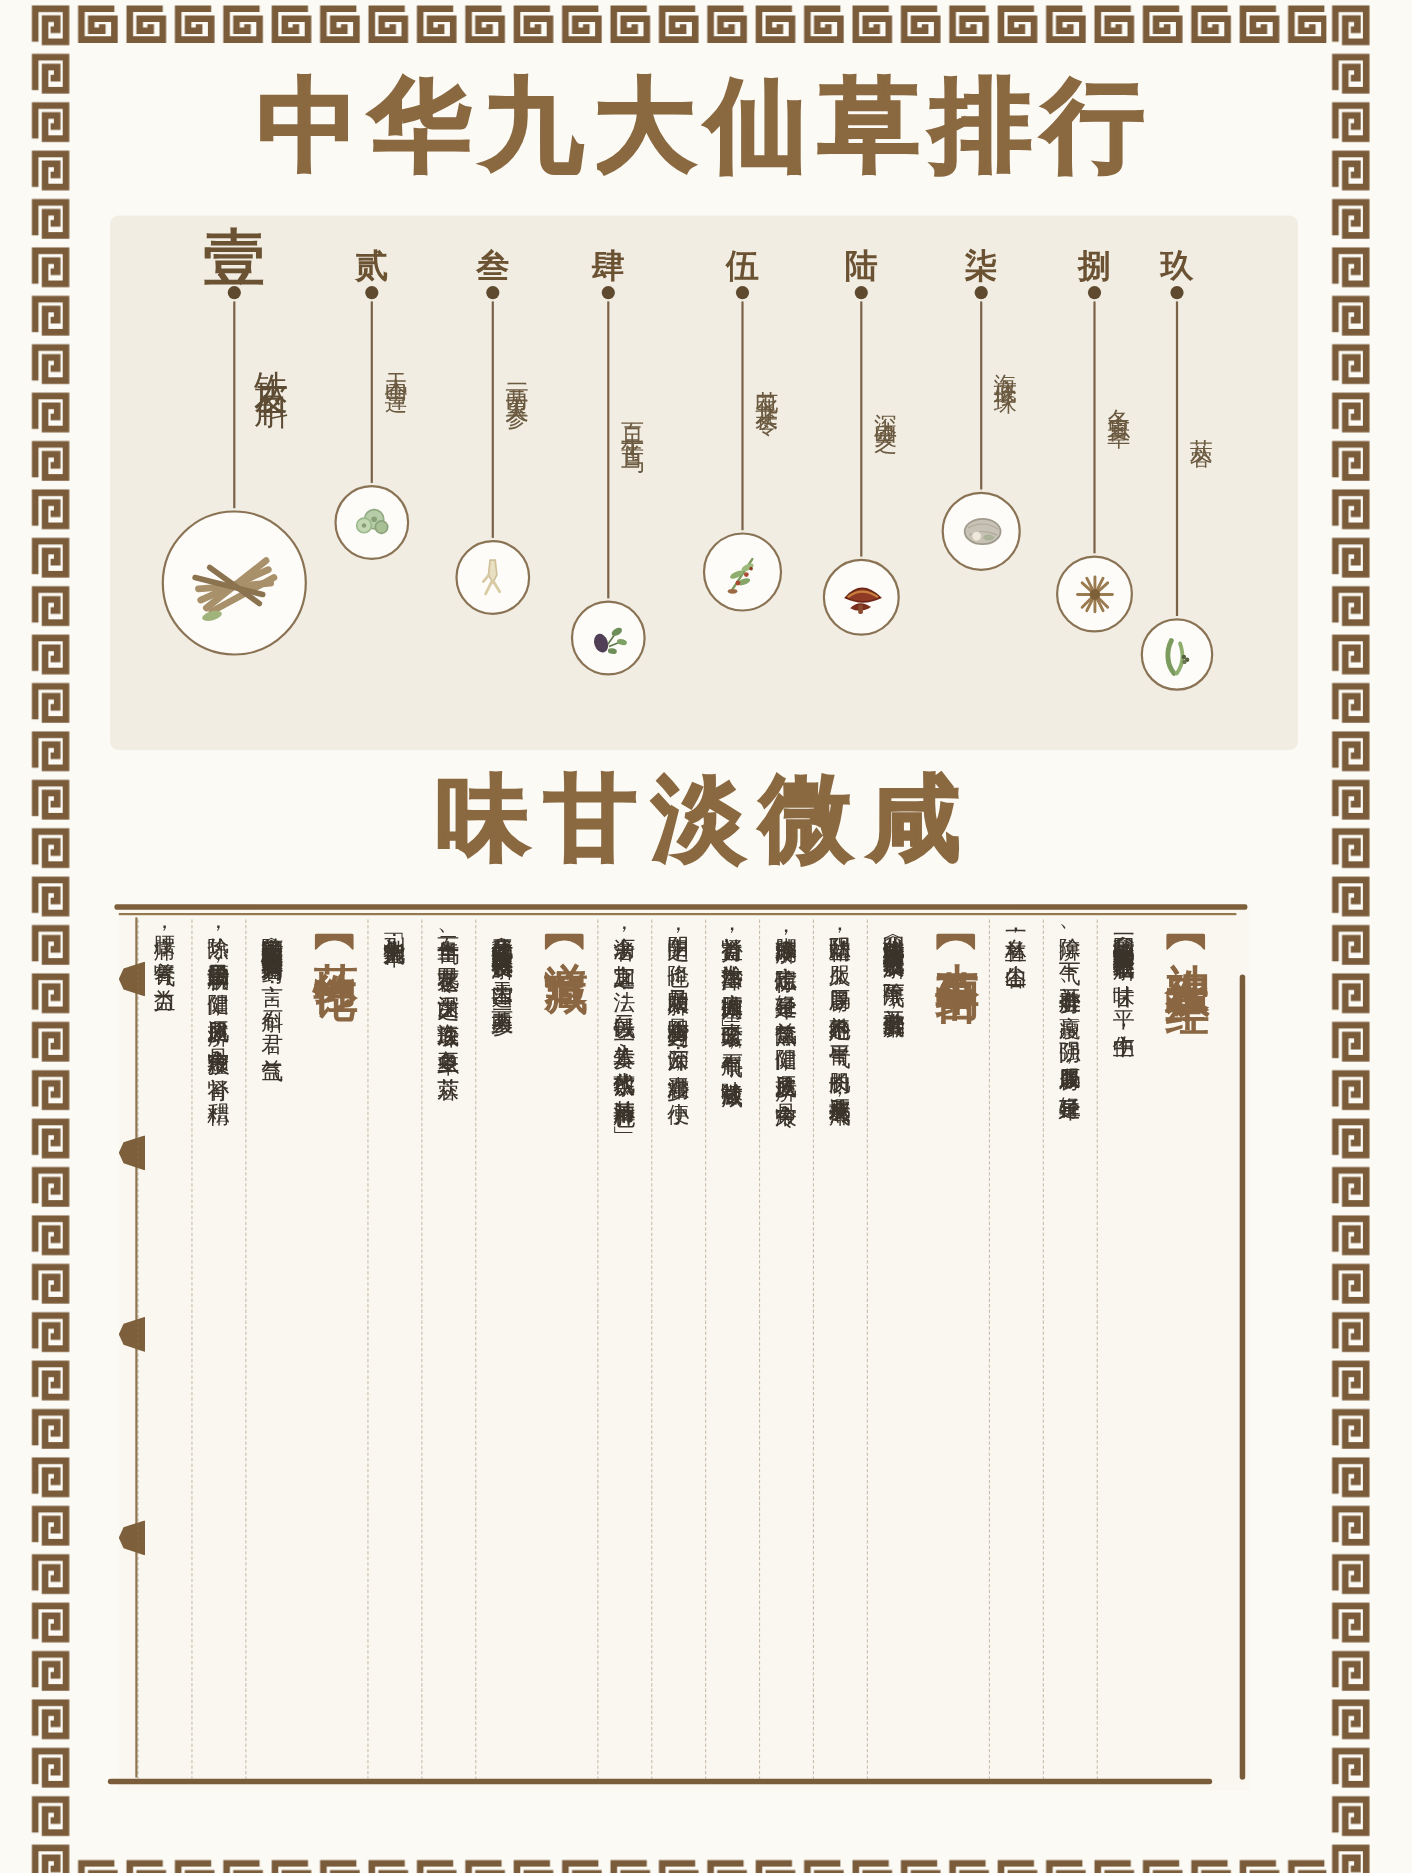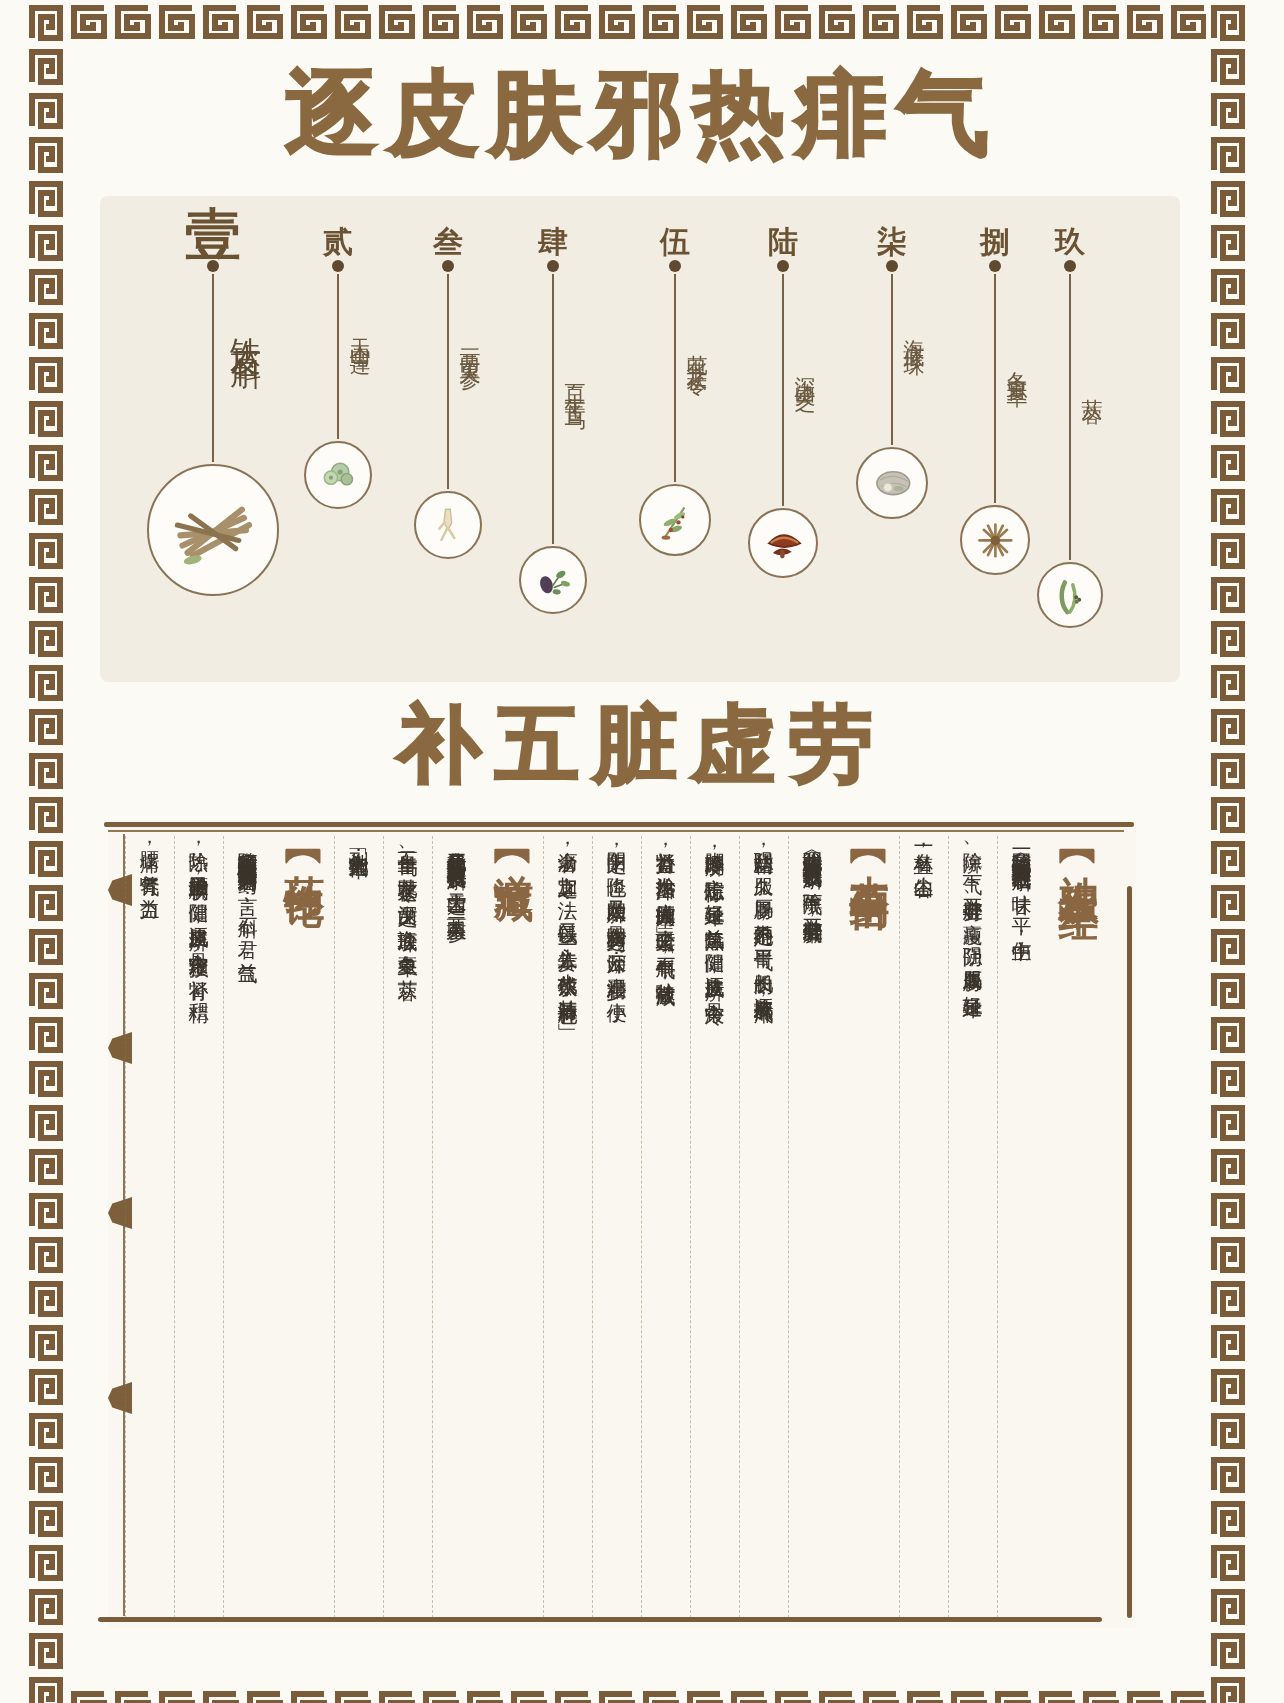--- a/index.html
+++ b/index.html
@@ -113,21 +113,21 @@
 </svg>
 <svg class="border-strip" style="left:66px;top:1686px;" width="1140" height="17">
   <defs>
       <pattern id="mp-b" width="44" height="40" patternUnits="userSpaceOnUse">
     <path d="M38 8 H8 V36 H38 V17 H17 V28 H27 V22" fill="none" stroke="#7b5c3a" stroke-width="6"></path>
   </pattern>
     </defs>
   <rect width="1140" height="17" fill="url(#mp-b)"></rect>
 </svg>
 
-<div class="big-title" id="main-title">逐皮肤邪热痱气</div>
+<div class="big-title" id="main-title">中华九大仙草排行</div>
 
 <div class="panel">
 
   <div class="rk-item" style="left:113px;">
     <div class="rk-num n-big">壹</div>
     <div class="rk-dot"></div>
     <div class="rk-line" style="height:188px;"></div>
     <div class="rk-label l-big" style="top:117px;">铁皮石斛</div>
     <div class="rk-circle" style="top:268px;width:132px;height:132px;">
       <svg viewBox="0 0 100 100">
@@ -284,21 +284,21 @@
         <path d="M40 25 C30 45 32 70 45 85" fill="none" stroke="#7c9b5e" stroke-width="9" stroke-linecap="round"></path>
         <path d="M56 30 C63 50 61 70 50 85" fill="none" stroke="#8fae6e" stroke-width="7" stroke-linecap="round"></path>
         <circle cx="63" cy="55" r="4" fill="#55603f"></circle>
           <circle cx="69" cy="60" r="4" fill="#55603f"></circle>
         <circle cx="64" cy="64" r="4" fill="#6a7650"></circle>
       </svg>
     </div>
   </div>
 </div>
 
-<div class="big-title" id="sub-title">补五脏虚劳</div>
+<div class="big-title" id="sub-title">味甘淡微咸</div>
 
 <div class="book">
   <div class="bk-topline"></div>
   <div class="bk-topline2"></div>
   <div class="bk-rightedge"></div>
   <div class="bk-bottomedge"></div>
   <div class="bk-leftline"></div>
   <div class="bk-tab" style="top:52px;"></div>
   <div class="bk-tab" style="top:210px;"></div>
   <div class="bk-tab" style="top:375px;"></div>

